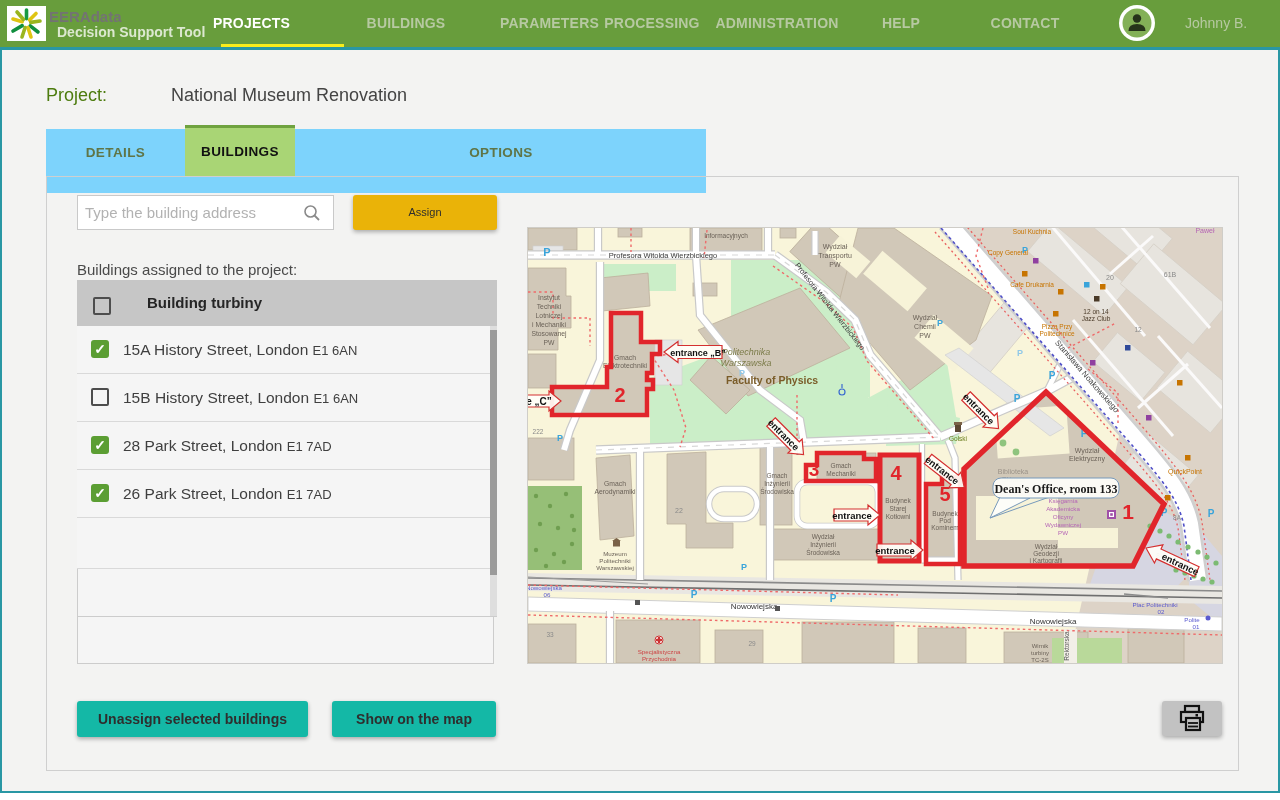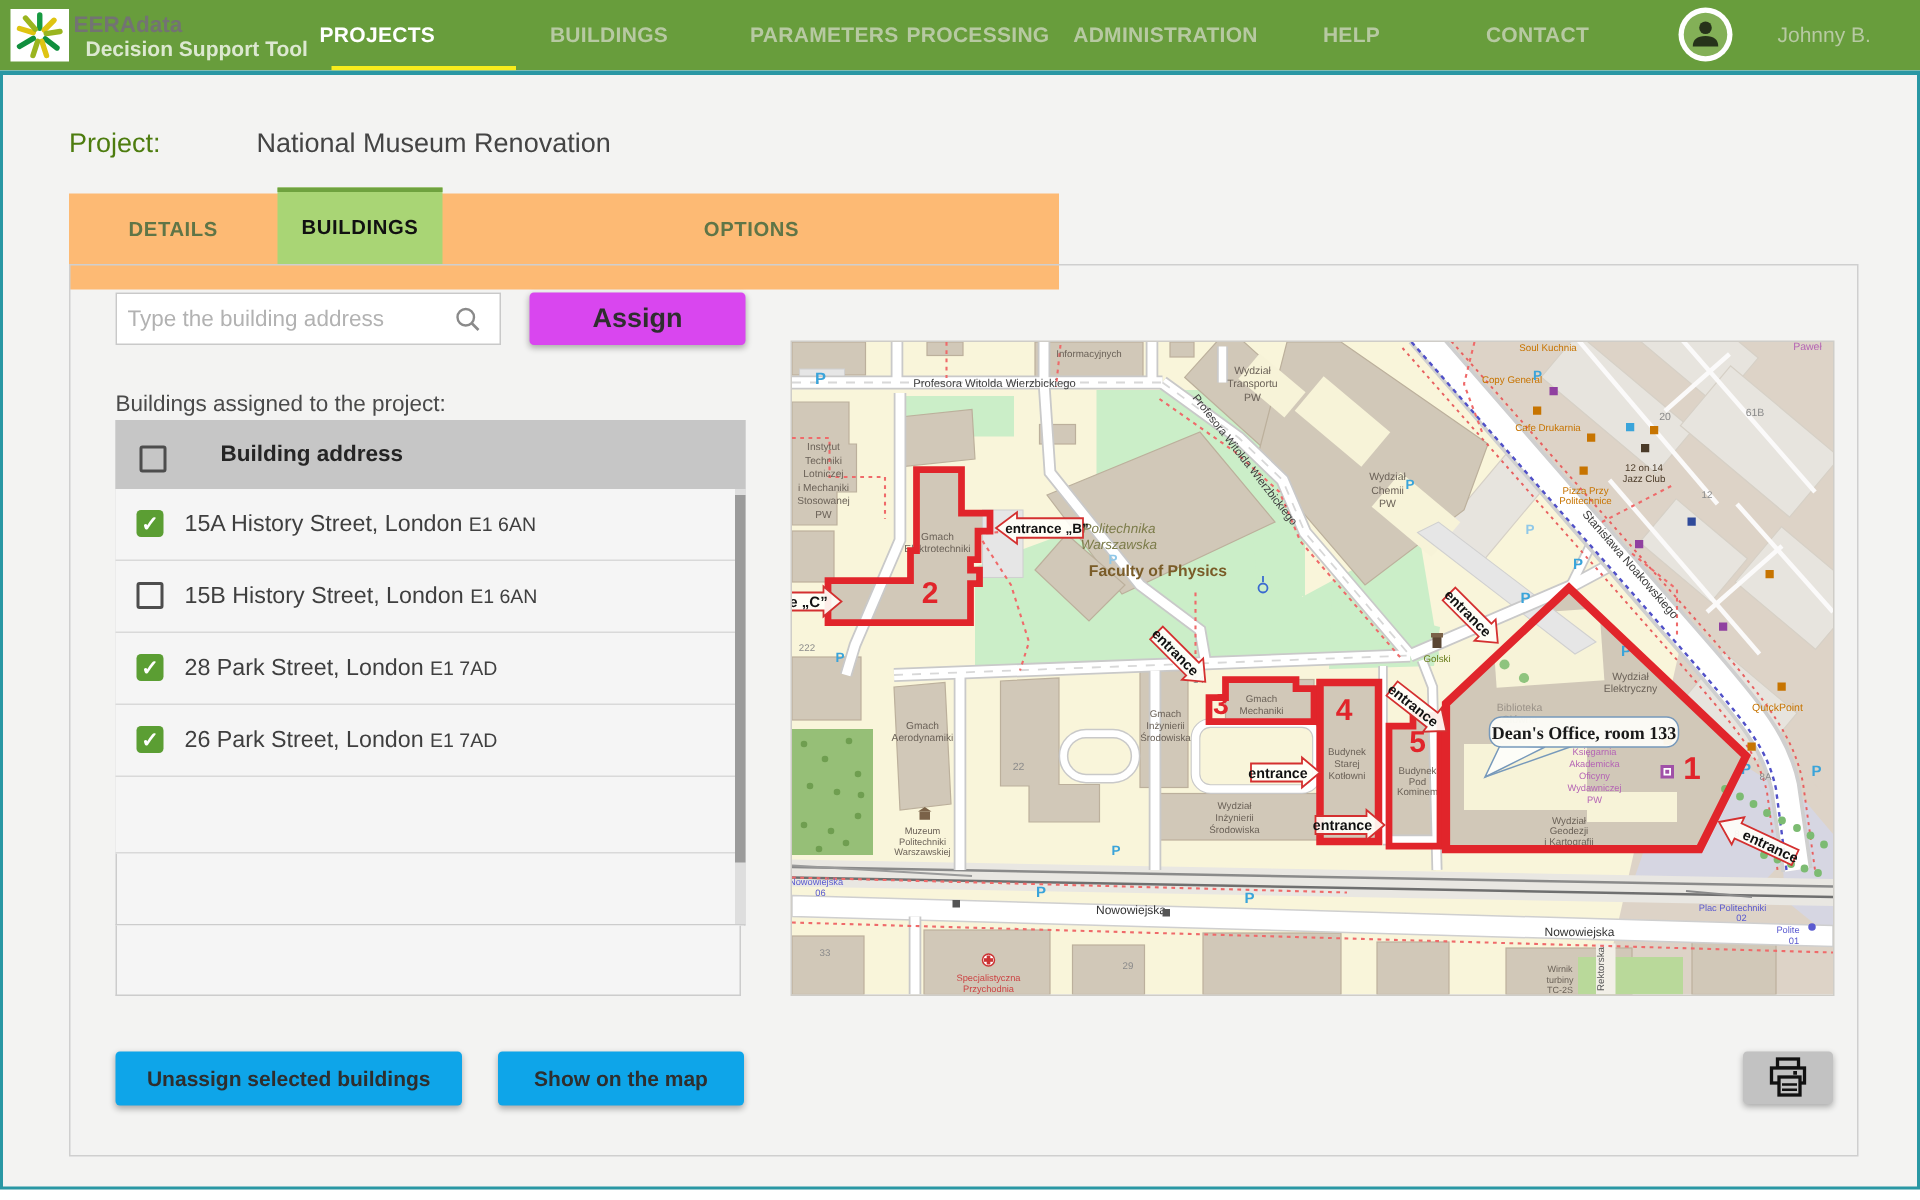--- a/index.html
+++ b/index.html
@@ -11,44 +11,44 @@
 #t2{left:57px;top:24px;font-size:14px;font-weight:bold;color:#dce8d0}
 .nav{top:15px;font-size:14px;font-weight:bold;color:#b7c9a2;letter-spacing:.2px}
 #underline{left:221px;top:44px;width:123px;height:4px;background:#f8ec1c}
 #uname{left:1185px;top:15px;font-size:14px;font-weight:normal;color:#b7c9a2}
 
 #frame{left:0;top:47px;width:1280px;height:746px;border:2px solid #2997a4;border-top:3px solid #2997a4;background:#f3f3f2}
 
 #plabel{left:46px;top:85px;font-size:18px;color:#4d7c0f}
 #pvalue{left:171px;top:85px;font-size:18px;color:#444}
 
-#tabbar{left:46px;top:129px;width:660px;height:64px;background:#fdba74}
+#tabbar{left:46px;top:129px;width:660px;height:64px;background:#7dd3fc}
 .tab{top:0;height:47px;line-height:47px;text-align:center;font-size:13.5px;font-weight:bold;color:#5f7547;letter-spacing:.4px}
 #tabactive{left:139px;top:-4px;width:110px;height:51px;background:#a9d575;border-top:3px solid #6fa23f;color:#111;line-height:48px}
 
 #panel{left:46px;top:176px;width:1193px;height:595px;border:1px solid #cfcfcf}
 
 #sinput{left:77px;top:195px;width:257px;height:35px;border:1px solid #c9c9c9;background:#fff}
 #sph{left:85px;top:204px;font-size:15px;color:#b2b2b2}
-#assign{left:353px;top:195px;width:144px;height:35px;background:#d946ef;border-radius:3px;box-shadow:0 2px 4px rgba(0,0,0,.3);text-align:center;line-height:35px;font-size:18px;font-weight:bold;color:#2e2e2e}
+#assign{left:353px;top:195px;width:144px;height:35px;background:#eab308;border-radius:3px;box-shadow:0 2px 4px rgba(0,0,0,.3);text-align:center;line-height:35px;font-size:11px;font-weight:normal;color:#2e2e2e}
 #blabel{left:77px;top:261px;font-size:15px;color:#4a4a4a}
 
 #tbl{left:77px;top:280px;width:420px;height:337px;border:1px solid #ccc;border-top:none;background:#f5f5f5}
 #thead{left:77px;top:280px;width:420px;height:46px;background:#c6c6c6}
 #thtext{left:147px;top:294px;font-size:15px;font-weight:bold;color:#252525}
 .cb{width:18px;height:18px;border:2px solid #4d4d4d;border-radius:2px;background:#f5f5f5}
 .cbg{width:18px;height:18px;border-radius:3px;background:#5b9e33;color:#fff;font-size:14px;font-weight:bold;text-align:center;line-height:18px}
 .row{left:77px;width:413px;height:48px;border-bottom:1px solid #d9d9d9;background:#f5f5f5}
 .rt{left:123px;font-size:15.5px;color:#3f3f3f}
 .rt small{font-size:13px}
 #sbtrack{left:490px;top:326px;width:7px;height:290px;background:#dedede}
 #sbthumb{left:490px;top:330px;width:7px;height:245px;background:#9b9b9b}
 #pager{left:77px;top:617px;width:417px;height:47px;border:1px solid #ccc;border-top:none;background:#f5f5f5}
 
-.gbtn{top:701px;height:36px;background:#0ea5e9;border-radius:3px;box-shadow:0 2px 4px rgba(0,0,0,.3);text-align:center;line-height:36px;font-size:14px;font-weight:bold;color:#2e2e2e}
+.gbtn{top:701px;height:36px;background:#14b8a6;border-radius:3px;box-shadow:0 2px 4px rgba(0,0,0,.3);text-align:center;line-height:36px;font-size:14px;font-weight:bold;color:#2e2e2e}
 #printbtn{left:1162px;top:701px;width:60px;height:35px;background:#c2c2c2;border-radius:3px;box-shadow:0 2px 4px rgba(0,0,0,.3)}
 </style></head>
 <body>
 <div class="abs" id="hdr"></div>
 <div class="abs" id="logo">
 <svg width="39" height="35" viewBox="0 0 39 35">
 <g stroke-linecap="round" stroke-width="3.6">
 <line x1="19.5" y1="12.8" x2="19.5" y2="4" stroke="#179a41"></line>
 <line x1="22.5" y1="14.0" x2="29" y2="7.5" stroke="#dfc412"></line>
 <line x1="23.8" y1="16.4" x2="33" y2="15" stroke="#9ab51f"></line>
@@ -93,21 +93,21 @@
 <div class="abs" style="left:303px;top:204px">
 <svg width="18" height="18" viewBox="0 0 18 18">
       <circle cx="7.5" cy="7.5" r="5.5" fill="none" stroke="#8a8a8a" stroke-width="1.6"></circle>
       <line x1="11.5" y1="11.5" x2="16" y2="16" stroke="#8a8a8a" stroke-width="1.8"></line>
     </svg></div>
 <div class="abs" id="assign">Assign</div>
 <div class="abs" id="blabel">Buildings assigned to the project:</div>
 <div class="abs" id="tbl"></div>
 <div class="abs" id="thead"></div>
 <div class="abs cb" style="left:93px;top:297px;background:#c6c6c6"></div>
-<div class="abs" id="thtext">Building address</div>
+<div class="abs" id="thtext">Building turbiny</div>
 <div class="abs row" style="top:326px"></div>
 <div class="abs row" style="top:374px"></div>
 <div class="abs row" style="top:422px"></div>
 <div class="abs row" style="top:470px"></div>
 <div class="abs row" style="top:518px;height:51px"></div>
 <div class="abs cbg" style="left:91px;top:340px">✓</div>
 <div class="abs rt" style="top:341px">15A History Street, London <small>E1 6AN</small></div>
 <div class="abs cb" style="left:91px;top:388px;background:#f5f5f5"></div>
 <div class="abs rt" style="top:389px">15B History Street, London <small>E1 6AN</small></div>
 <div class="abs cbg" style="left:91px;top:436px">✓</div>

